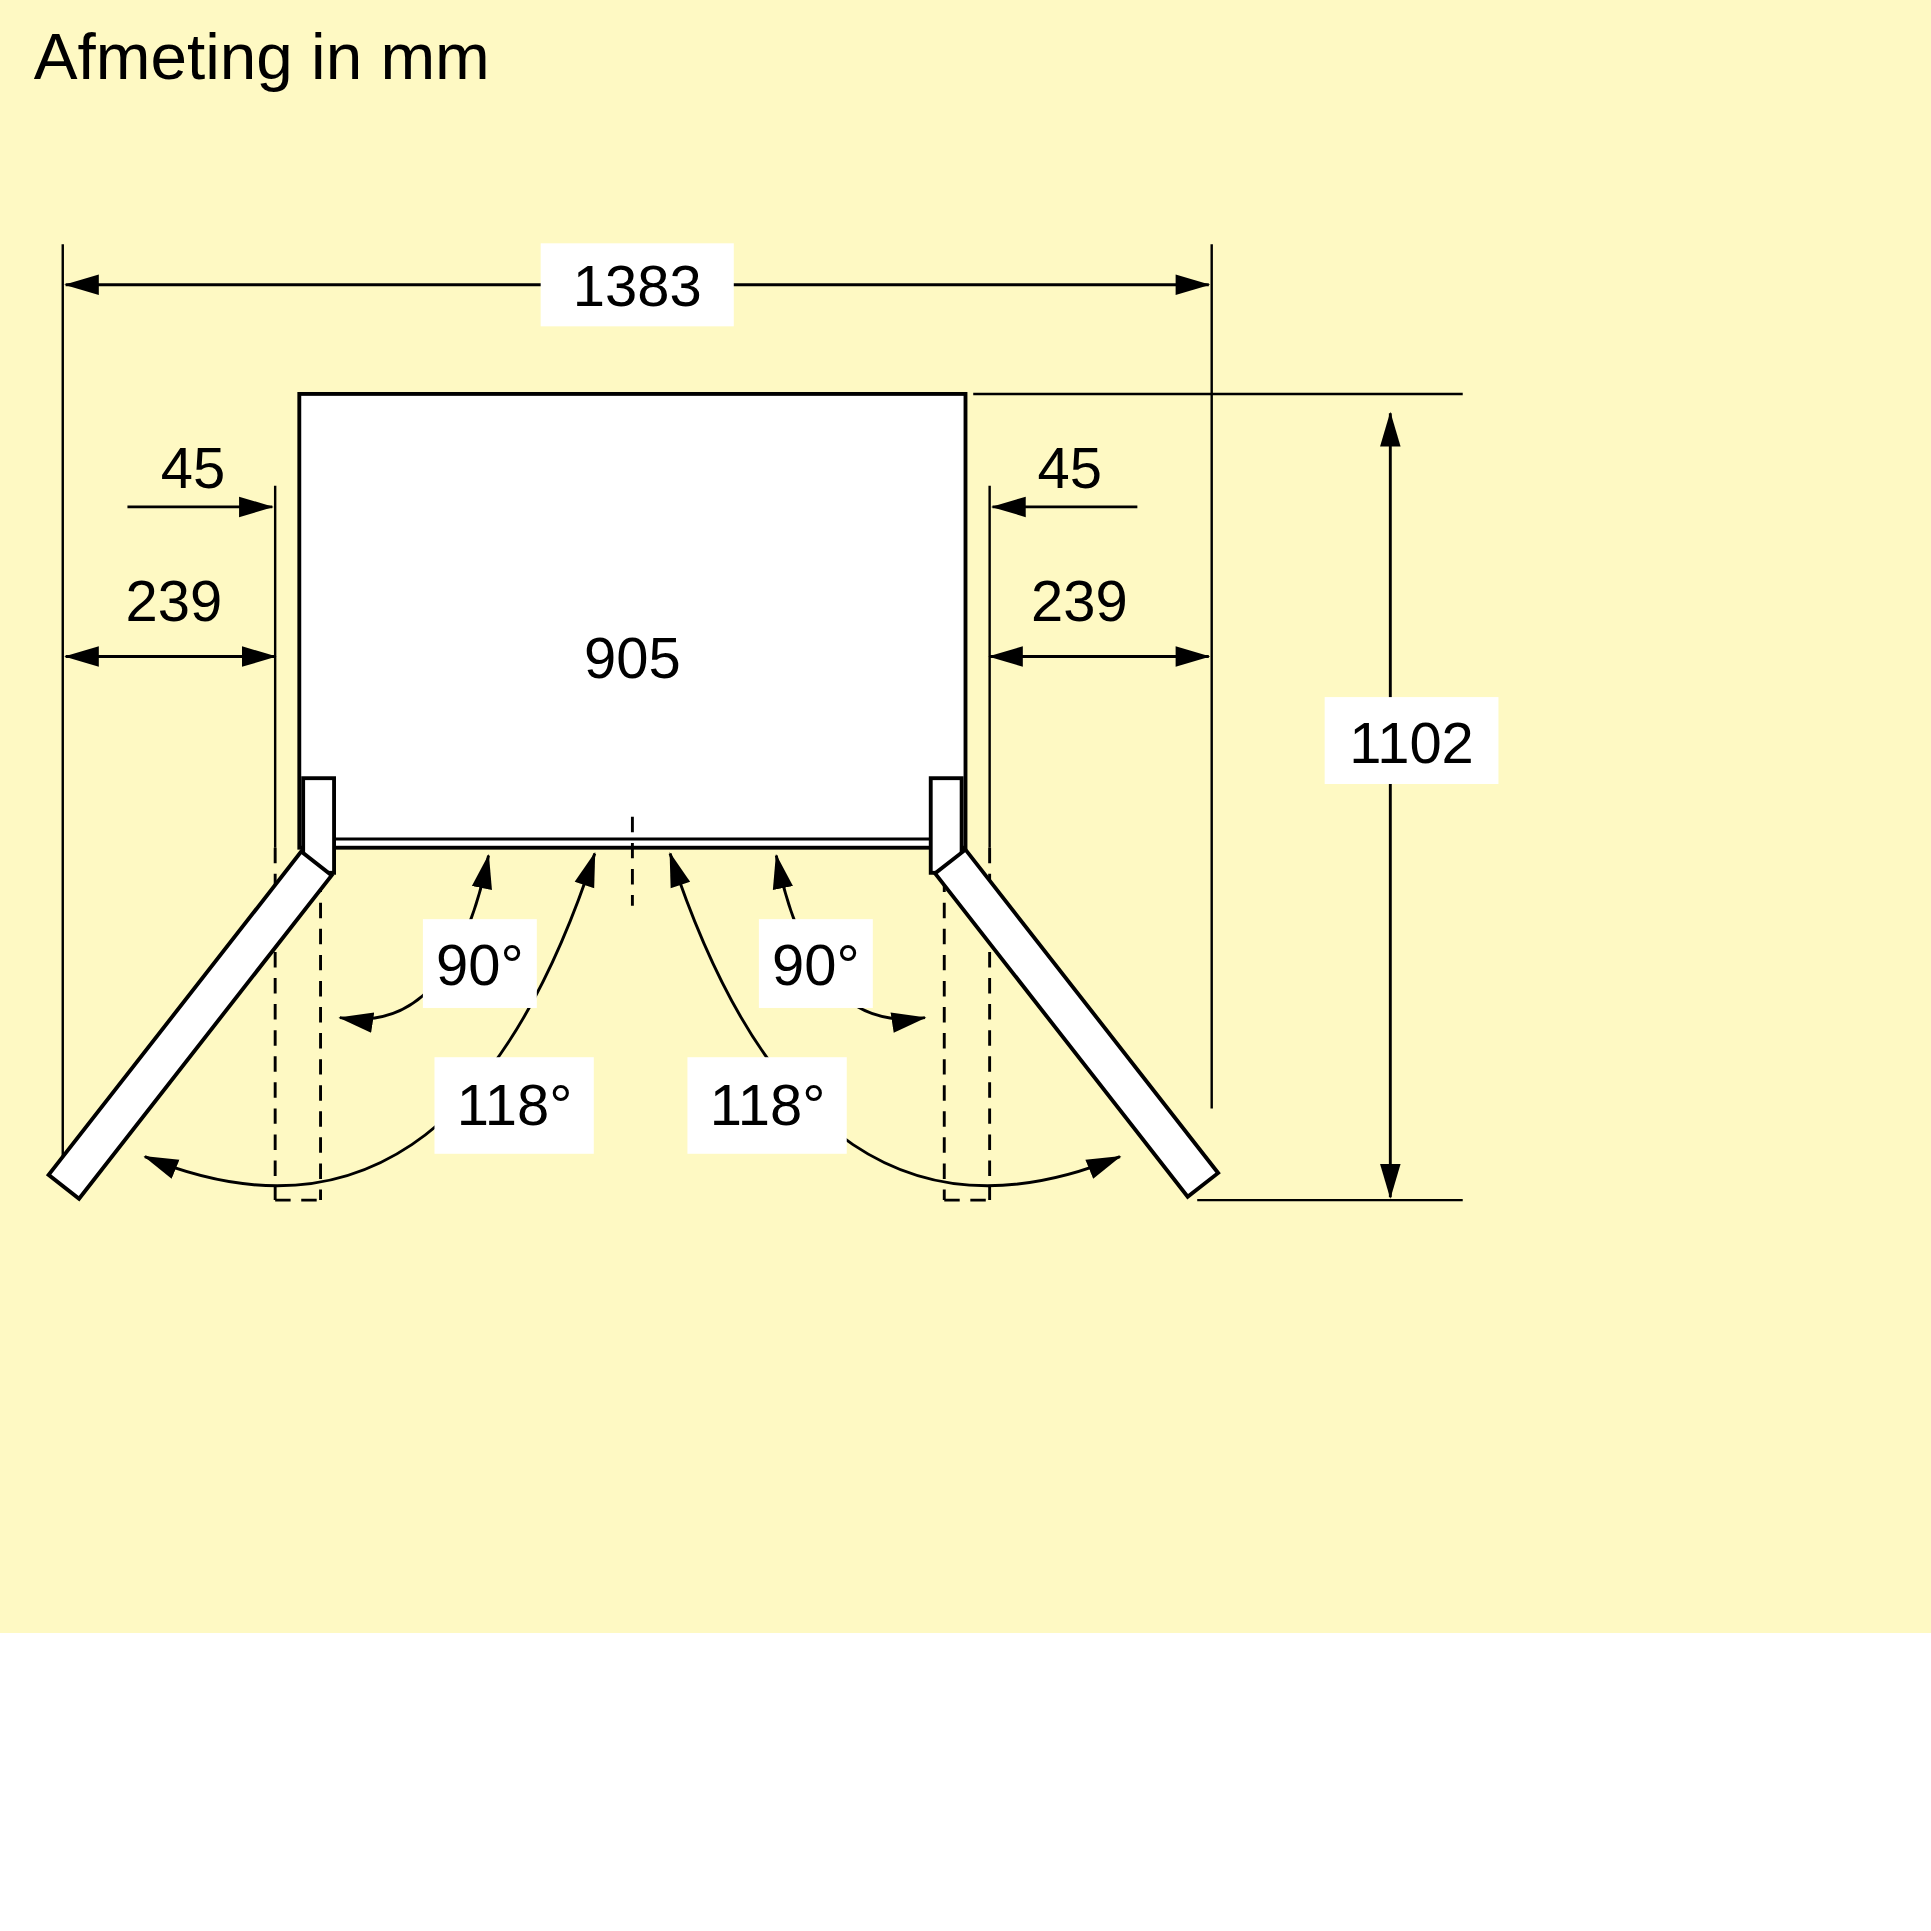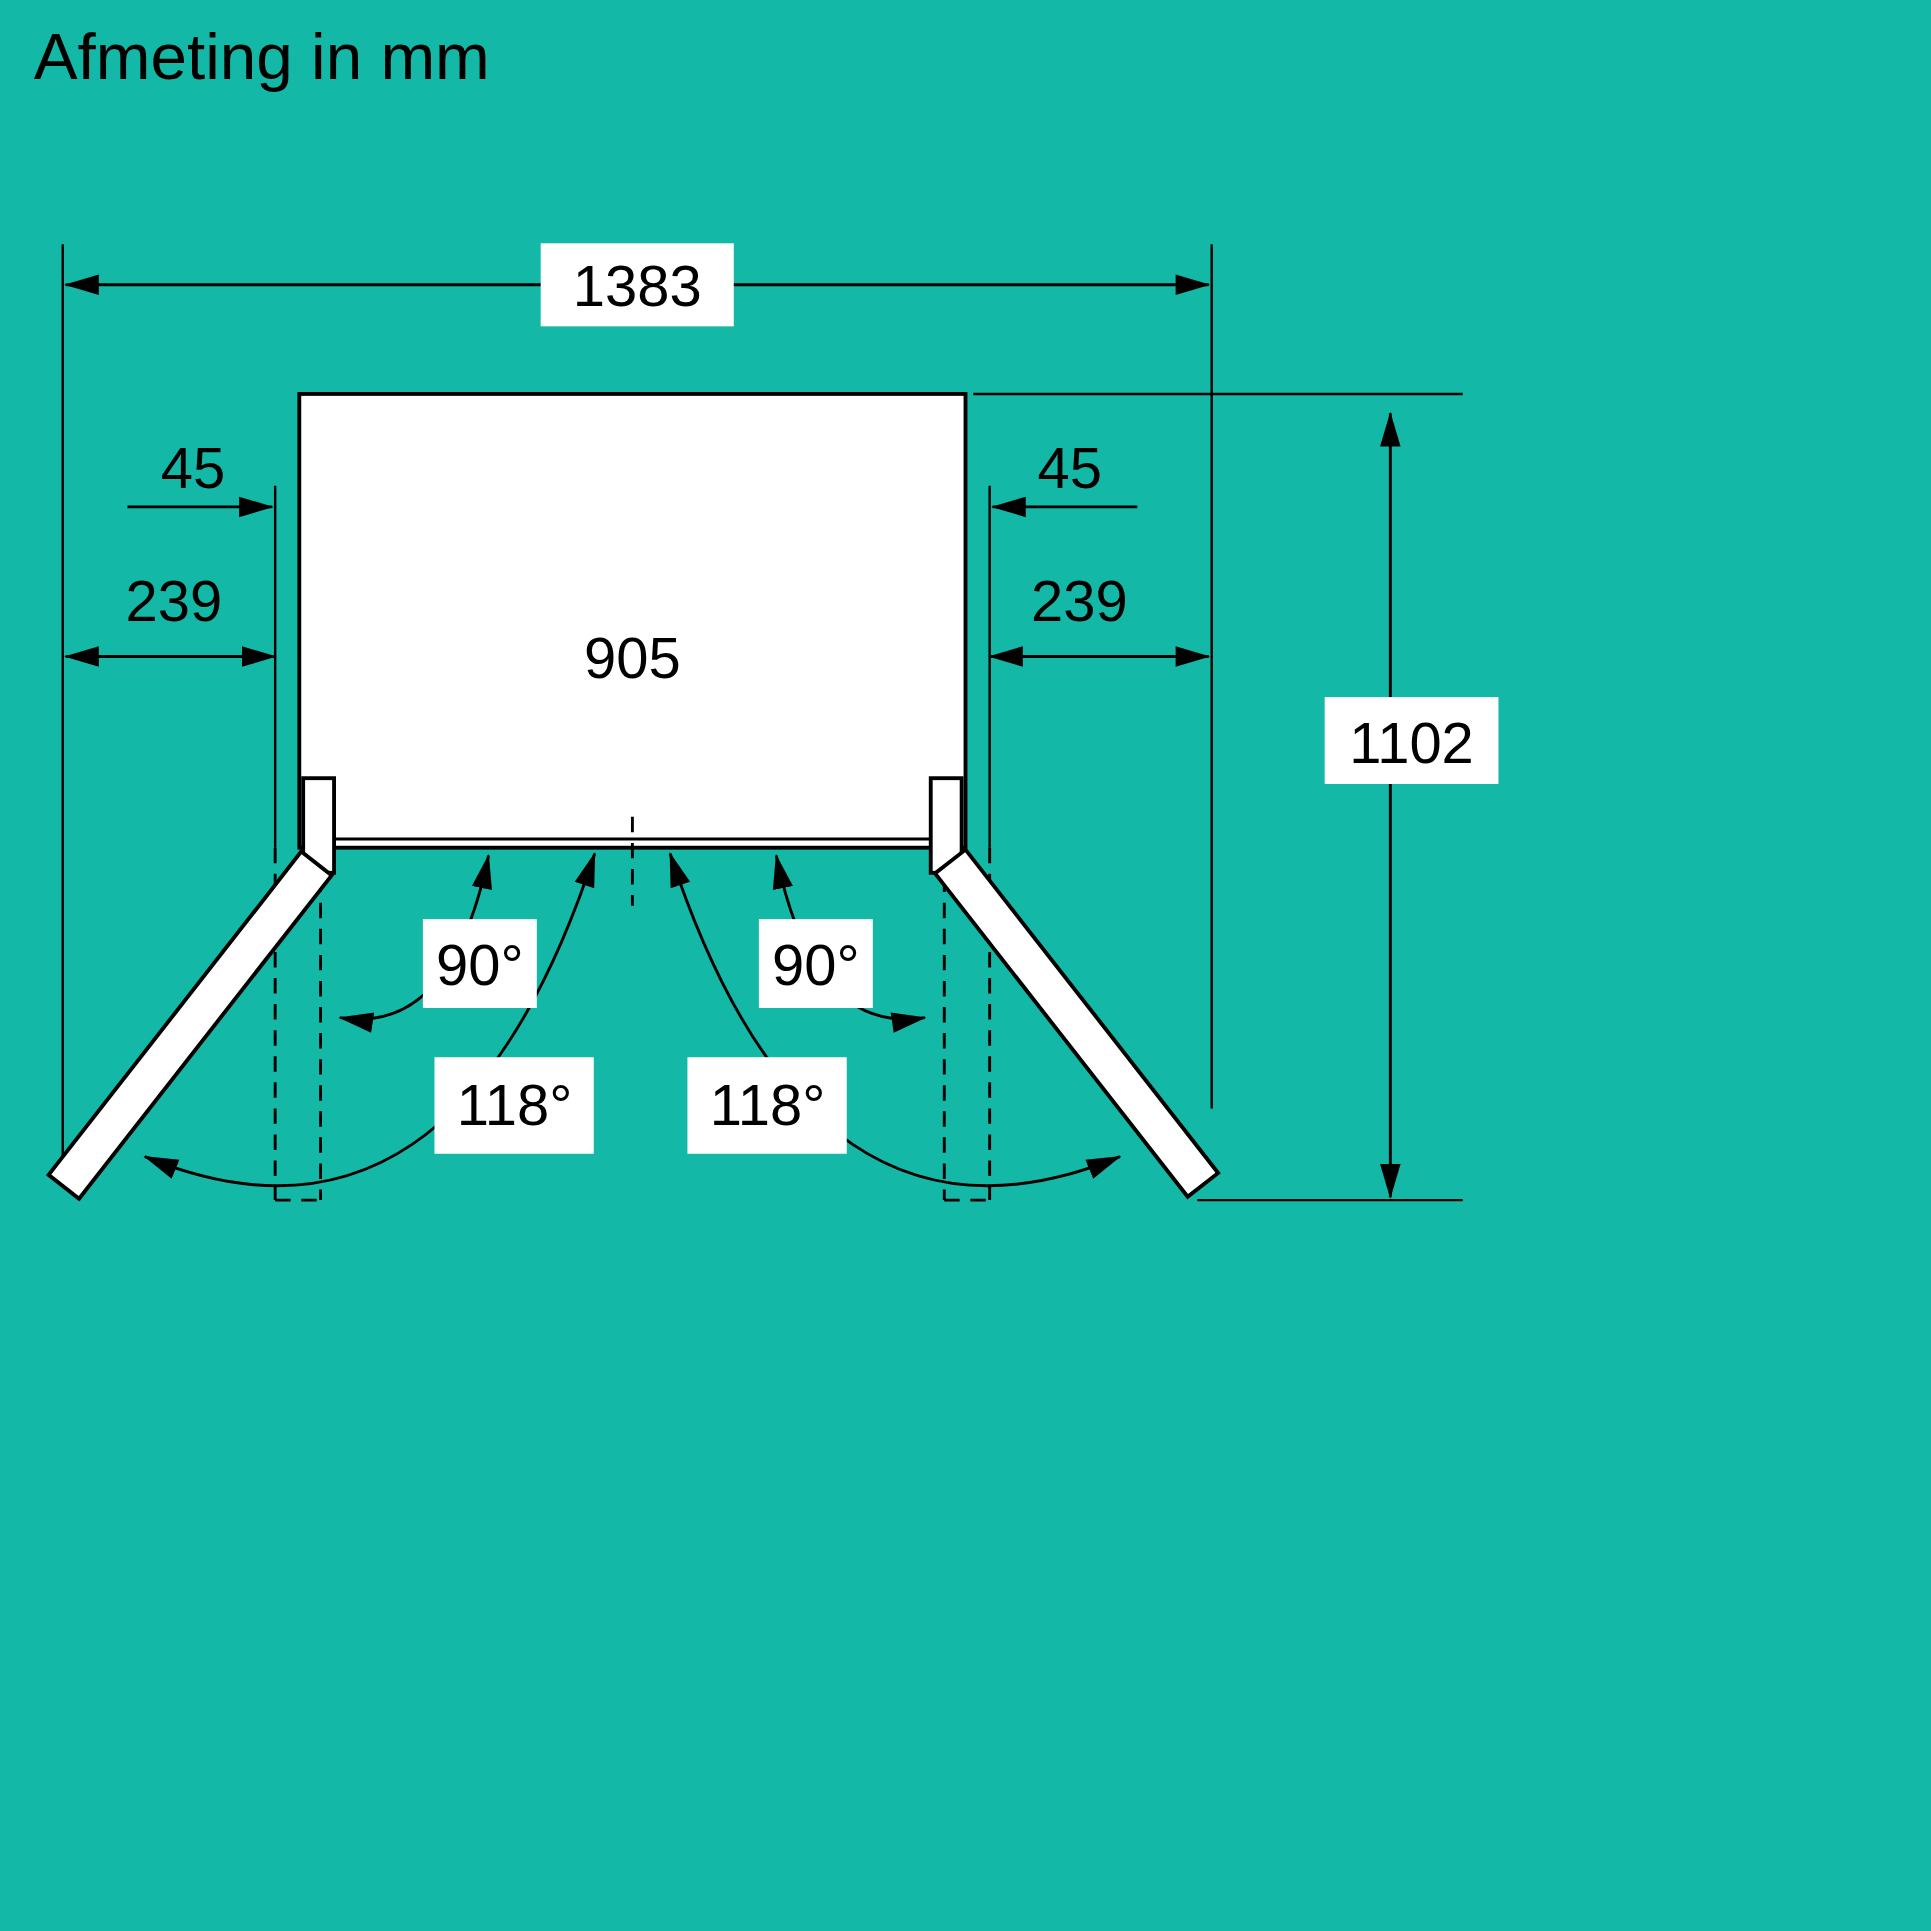--- a/index.html
+++ b/index.html
@@ -6,22 +6,22 @@
     margin: 0;
     padding: 0;
     width: 1931px;
     height: 1931px;
     background: #ffffff;
     font-family: "Liberation Sans", sans-serif;
   }
   .stage {
     position: relative;
     width: 1931px;
-    height: 1931px;
-    background: #14b8a6;
+    height: 1633px;
+    background: #fef9c3;
     overflow: hidden;
   }
   svg { display: block; }
   .ext-line   { stroke: #000; stroke-width: 2.5; fill: none; }
   .dim-line   { stroke: #000; stroke-width: 3;   fill: none; }
   .body-line  { stroke: #000; stroke-width: 4;   fill: #fff; }
   .thin-line  { stroke: #000; stroke-width: 3;   fill: none; }
   .dash-line  { stroke: #000; stroke-width: 3;   fill: none; stroke-dasharray: 16 11; }
   .arc-line   { stroke: #000; stroke-width: 3;   fill: none; }
   .label-bg   { fill: #fff; stroke: none; }

